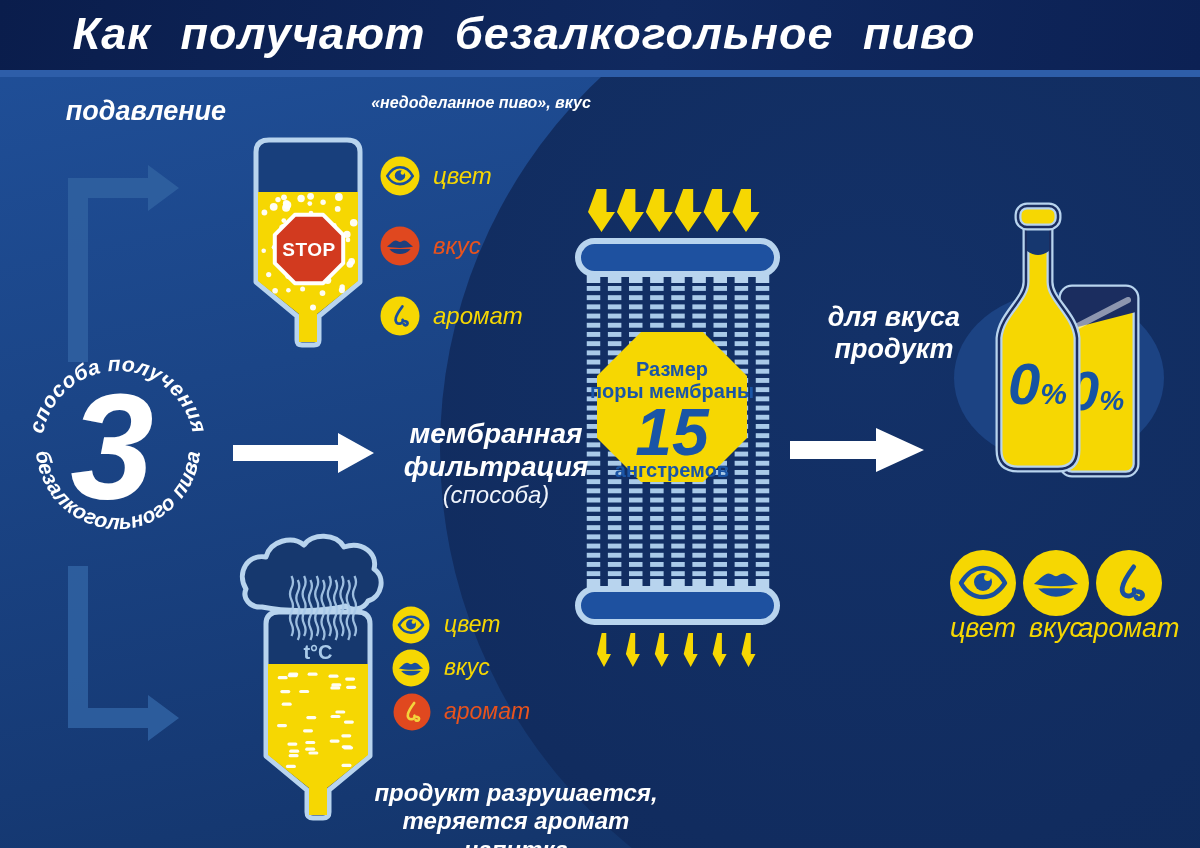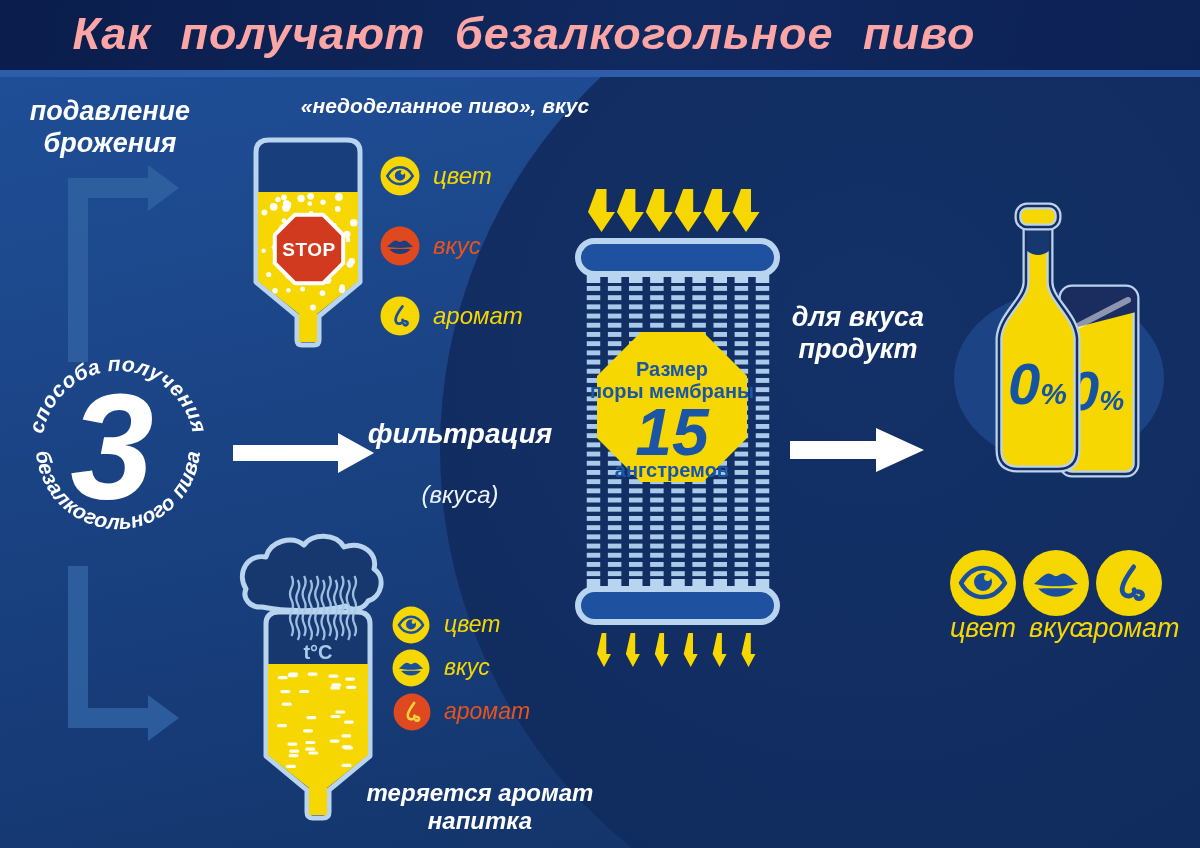--- a/index.html
+++ b/index.html
@@ -9,24 +9,24 @@
   }
   
   .bg-base{position:absolute;inset:0;
     background:linear-gradient(168deg,#20509a 0%,#1b4587 38%,#163a75 72%,#123265 100%);}
   .bg-dark-circle{position:absolute;left:440px;top:-62px;width:1022px;height:1022px;border-radius:50%;
     background:radial-gradient(circle at 42% 40%,#133168 0%,#112c5f 60%,#0f2a59 100%);}
   
   .header{position:absolute;left:0;top:0;width:1200px;height:70px;z-index:5;
     background:linear-gradient(100deg,#0a1d4c 0%,#10295f 55%,#0c2154 100%);}
   .header-underline{position:absolute;left:0;top:70px;width:1200px;height:7px;z-index:5;background:#2e5ea9;}
-  .title{position:absolute;left:0;top:8px;width:1048px;text-align:center;color:#fca5a5;
+  .title{position:absolute;left:0;top:8px;width:1048px;text-align:center;color:#ffffff;
     font-size:45px;font-weight:bold;font-style:italic;letter-spacing:1px;word-spacing:16px;}
   
-  .lbl{position:absolute;color:#ffffff;font-weight:bold;font-style:italic;text-align:center;line-height:1.18;z-index:4;}
+  .lbl{position:absolute;color:#ffffff;font-weight:bold;font-style:italic;text-align:center;line-height:1.18;z-index:4;margin-left:36px;}
   .ln{display:block;}
   .sub{font-weight:normal;color:#eef3fb;}
   .sense-lbl{position:absolute;font-weight:normal;font-style:italic;z-index:4;white-space:nowrap;}
   .centered{transform:translateX(-50%);}
   svg{position:absolute;left:0;top:0;z-index:3;font-family:"Liberation Sans","DejaVu Sans",sans-serif;}
 </style>
 </head>
 <body>
 
 <div id="stage">
@@ -597,48 +597,49 @@
         </g>
     </g>
   </svg>
 
   <div class="header"></div>
   <div class="header-underline"></div>
   <div class="title" style="z-index:6">Как получают безалкогольное пиво</div>
 
   <div class="lbl" style="left:15px;top:96px;width:190px;font-size:27px;">
     <span class="ln">подавление</span>
-    <span class="ln">брожения</span>
   </div>
 
-  <div class="lbl" style="left:295px;top:94px;width:300px;font-size:21px;">
+  <div class="lbl" style="left:295px;top:94px;width:300px;font-size:16px;">
     <span class="ln">«недоделанное пиво», вкус</span>
   </div>
 
   <span class="sense-lbl" style="left:433px;top:162px;font-size:24px;color:#f6d702;">цвет</span>
   <span class="sense-lbl" style="left:433px;top:232px;font-size:24px;color:#e8531d;">вкус</span>
   <span class="sense-lbl" style="left:433px;top:302px;font-size:24px;color:#f6d702;">аромат</span>
 
   <div class="lbl" style="left:355px;top:417px;width:210px;font-size:28px;">
+    <span class="ln">мембранная</span>
     <span class="ln">фильтрация</span>
   </div>
-  <div class="lbl sub" style="left:355px;top:481px;width:210px;font-size:24px;">(вкуса)</div>
+  <div class="lbl sub" style="left:355px;top:481px;width:210px;font-size:24px;">(способа)</div>
 
   <div class="lbl" style="left:765px;top:302px;width:186px;font-size:27px;">
     <span class="ln">для вкуса</span>
     <span class="ln">продукт</span>
   </div>
 
   <span class="sense-lbl centered" style="left:983px;top:613px;font-size:27px;color:#f6d702;">цвет</span>
   <span class="sense-lbl centered" style="left:1056px;top:613px;font-size:27px;color:#f6d702;">вкус</span>
   <span class="sense-lbl centered" style="left:1129px;top:613px;font-size:27px;color:#f6d702;">аромат</span>
 
   <div class="lbl" style="left:12px;top:763px;width:200px;font-size:27px;">
   </div>
 
   <span class="sense-lbl" style="left:444px;top:611px;font-size:23px;color:#f6d702;">цвет</span>
   <span class="sense-lbl" style="left:444px;top:654px;font-size:23px;color:#f6d702;">вкус</span>
   <span class="sense-lbl" style="left:444px;top:698px;font-size:23px;color:#e8531d;">аромат</span>
 
   <div class="lbl" style="left:325px;top:779px;width:310px;font-size:24px;">
+    <span class="ln">продукт разрушается,</span>
     <span class="ln">теряется аромат напитка</span>
   </div>
 </div>
 
 </body></html>

